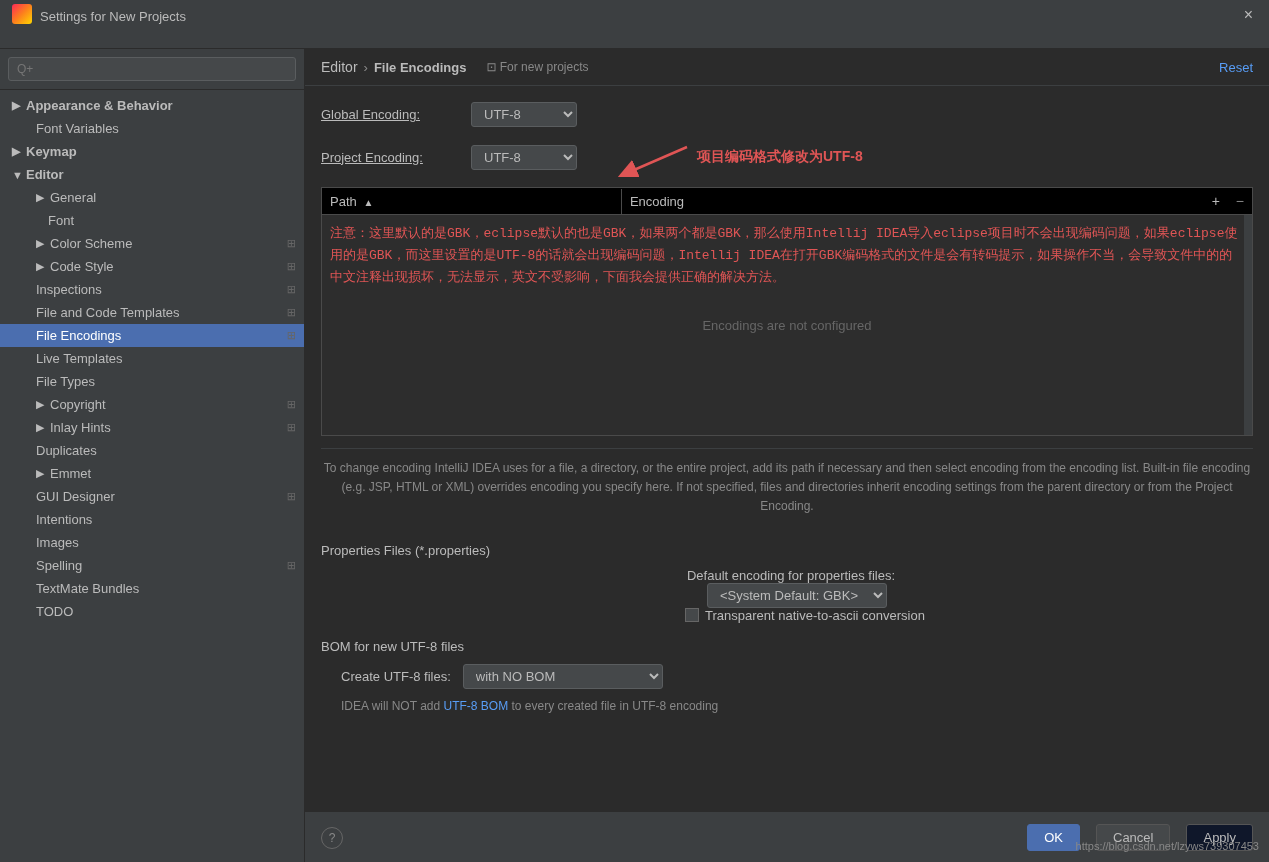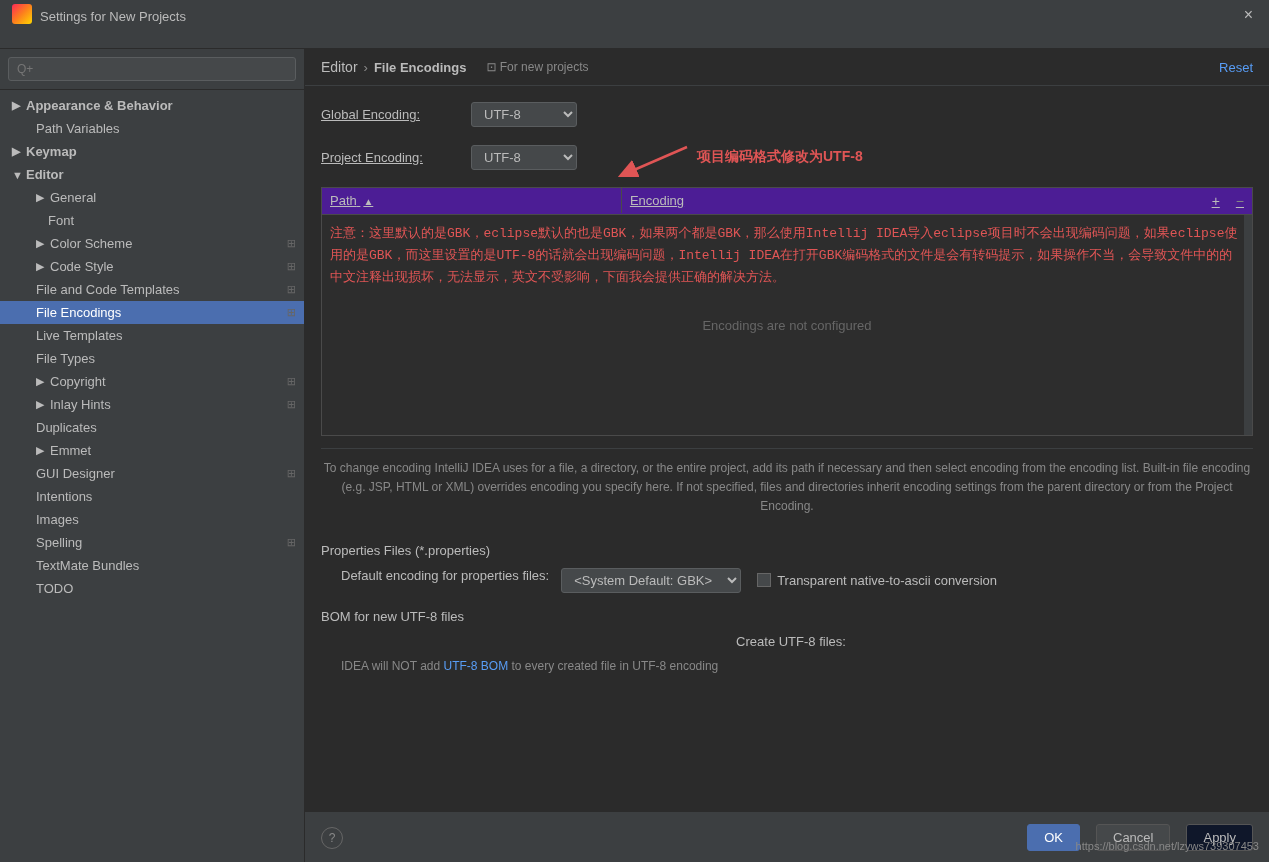--- a/index.html
+++ b/index.html
@@ -213,24 +213,23 @@
     }
 
     
     .encoding-table {
       border: 1px solid #4a4a4a;
       width: 100%;
       margin-bottom: 12px;
     }
     .table-header {
       display: flex;
-      background: #4c1d95;
+      background: #000000;
       border-bottom: 1px solid #4a4a4a;
-      align-items: flex-start;
-      text-decoration: underline;
+      align-items: flex-end;
     }
     .table-header-path {
       flex: 1;
       padding: 5px 8px;
       font-size: 13px;
       color: #bbbbbb;
       border-right: 1px solid #4a4a4a;
     }
     .table-header-encoding {
       flex: 2;
@@ -295,22 +294,24 @@
     
     .section-title {
       color: #bbbbbb;
       font-size: 13px;
       margin-bottom: 10px;
       margin-top: 4px;
     }
 
     .properties-row {
       display: flex;
+      align-items: center;
       margin-bottom: 16px;
       padding-left: 20px;
+      flex-direction: column;
     }
     .properties-label {
       color: #bbbbbb;
       font-size: 13px;
       margin-right: 12px;
     }
     .properties-select {
       background: #45484a;
       border: 1px solid #5a5d5f;
       border-radius: 3px;
@@ -341,21 +342,20 @@
 
     
     .bom-section {
       margin-bottom: 8px;
     }
     .bom-row {
       display: flex;
       align-items: center;
       padding-left: 20px;
       margin-bottom: 8px;
-      flex-direction: column;
     }
     .bom-label {
       color: #bbbbbb;
       font-size: 13px;
       margin-right: 12px;
     }
     .bom-select {
       background: #45484a;
       border: 1px solid #5a5d5f;
       border-radius: 3px;
@@ -453,21 +453,21 @@
     <div class="search-box">
       <input class="search-input" type="text" placeholder="Q+" style="">
     </div>
     <div class="sidebar-items">
 
       <div class="sidebar-section sidebar-item with-arrow">
         <span class="arrow">▶</span>
         <span>Appearance &amp; Behavior</span>
       </div>
       <div class="sidebar-sub-item">
-        <span>Path Variables</span>
+        <span>Font Variables</span>
       </div>
 
       <div class="sidebar-section sidebar-item with-arrow">
         <span class="arrow">▶</span>
         <span>Keymap</span>
       </div>
 
       <div class="sidebar-section sidebar-item with-arrow">
         <span class="arrow">▼</span>
         <span>Editor</span>
@@ -487,20 +487,23 @@
         <span>Color Scheme</span>
         <span class="copy-icon">⊞</span>
       </div>
 
       <div class="sidebar-sub-item">
         <span class="arrow">▶</span>
         <span>Code Style</span>
         <span class="copy-icon">⊞</span>
       </div>
 
+      <div class="sidebar-sub-item has-icon">
+        <span>Inspections</span>
+      </div>
 
       <div class="sidebar-sub-item has-icon">
         <span>File and Code Templates</span>
       </div>
 
       <div class="sidebar-sub-item active">
         <span>File Encodings</span>
         <span class="copy-icon">⊞</span>
       </div>
 
@@ -632,20 +635,24 @@
         <div class="checkbox-wrapper">
           <div class="checkbox"></div>
           <span class="checkbox-label">Transparent native-to-ascii conversion</span>
         </div>
       </div>
 
       <div class="bom-section">
         <div class="section-title">BOM for new UTF-8 files</div>
         <div class="bom-row">
           <span class="bom-label">Create UTF-8 files:</span>
+          <select class="bom-select">
+            <option>with NO BOM</option>
+            <option>with BOM</option>
+          </select>
         </div>
         <div class="bom-note">
           <span>IDEA will NOT add </span><span class="bom-note-link">UTF-8 BOM</span><span> to every created file in UTF-8 encoding</span>
         </div>
       </div>
 
     </div>
 
     <div class="bottom-bar">
       <div class="help-btn">?</div>

